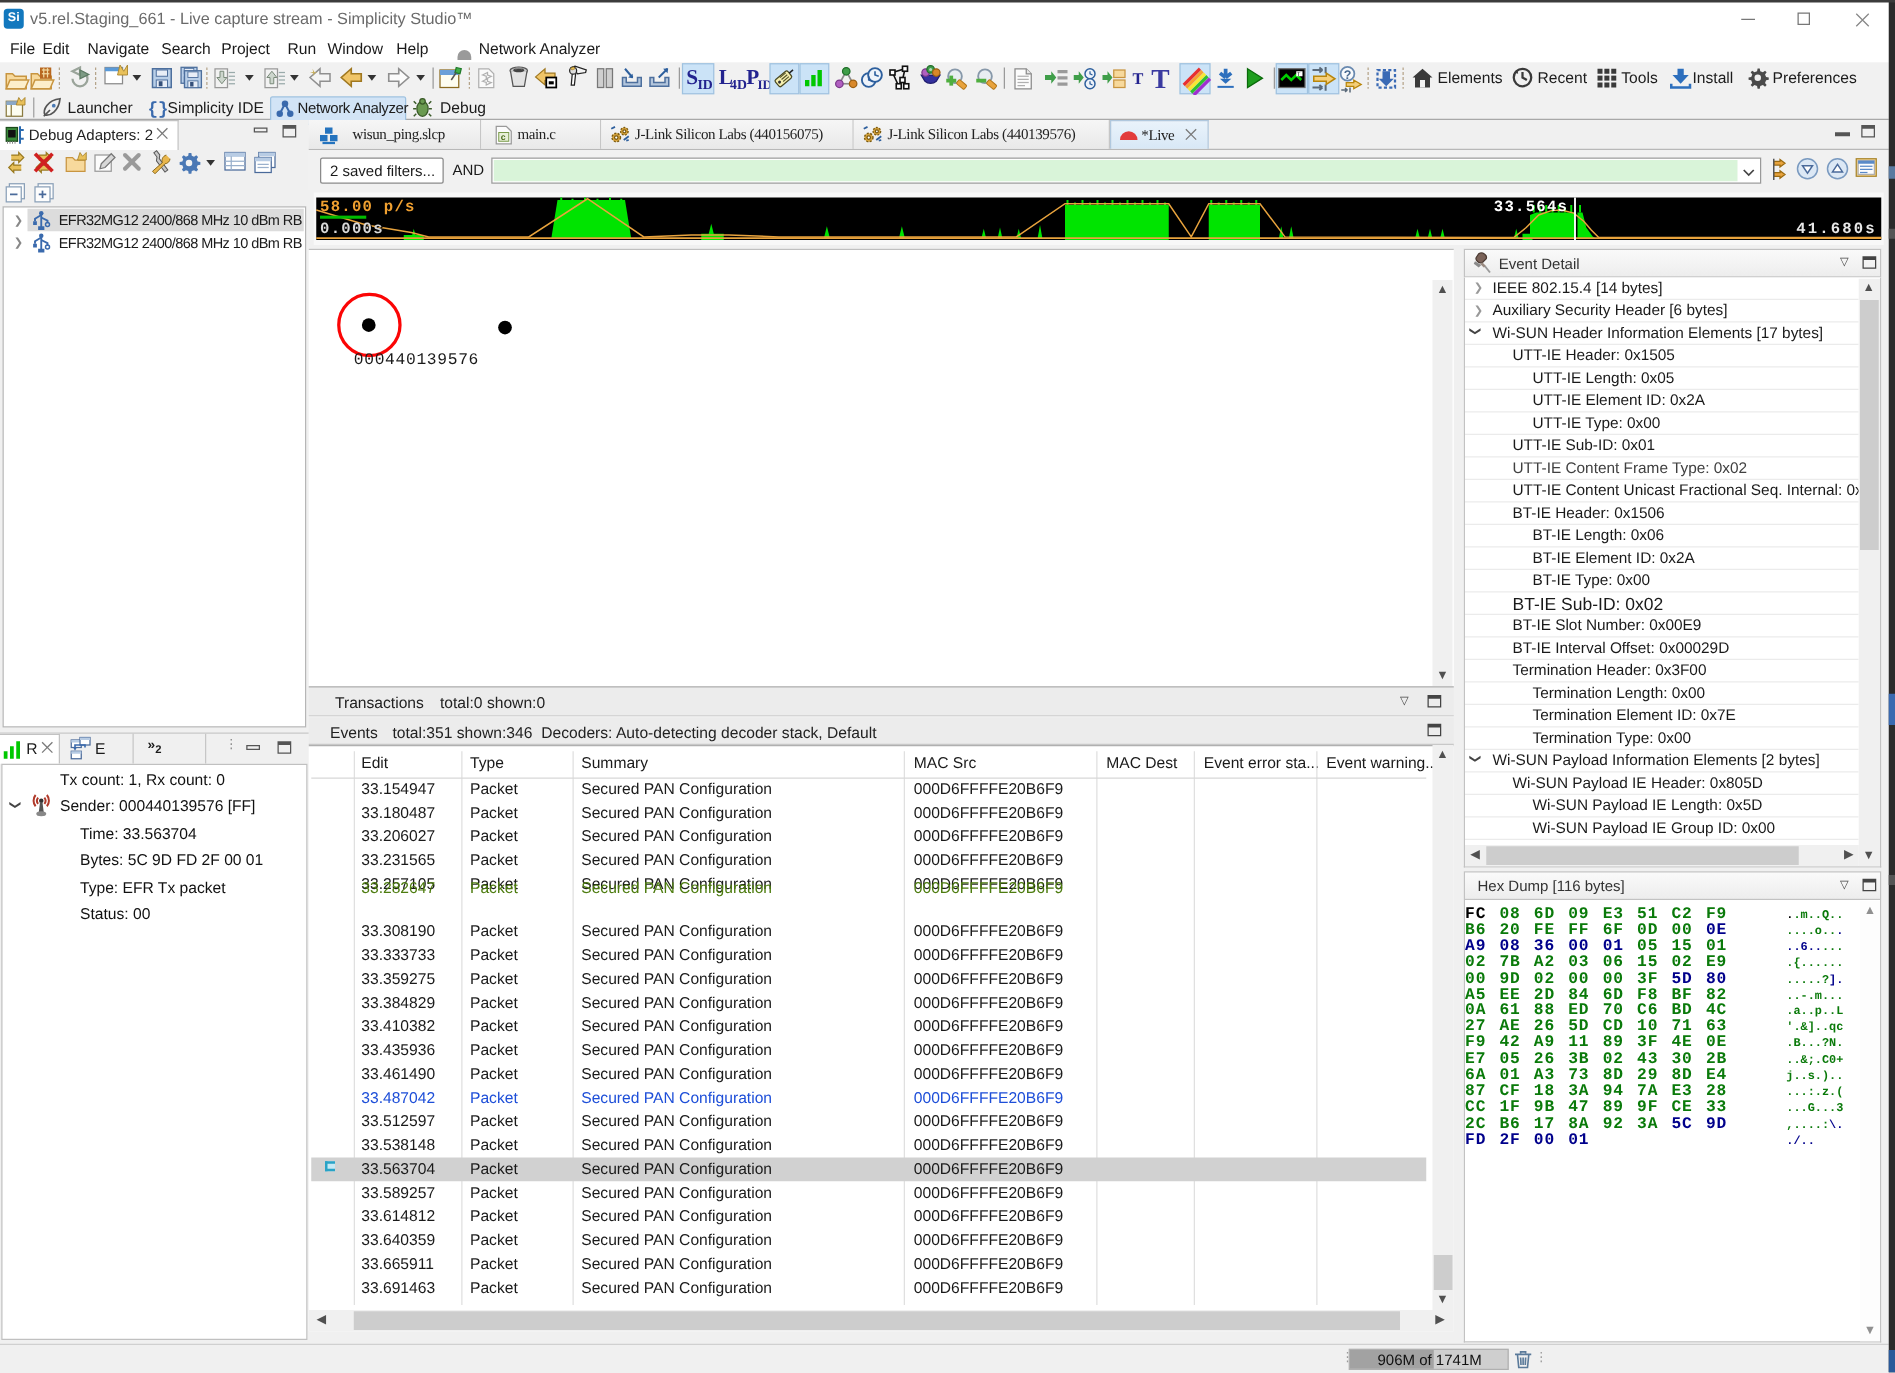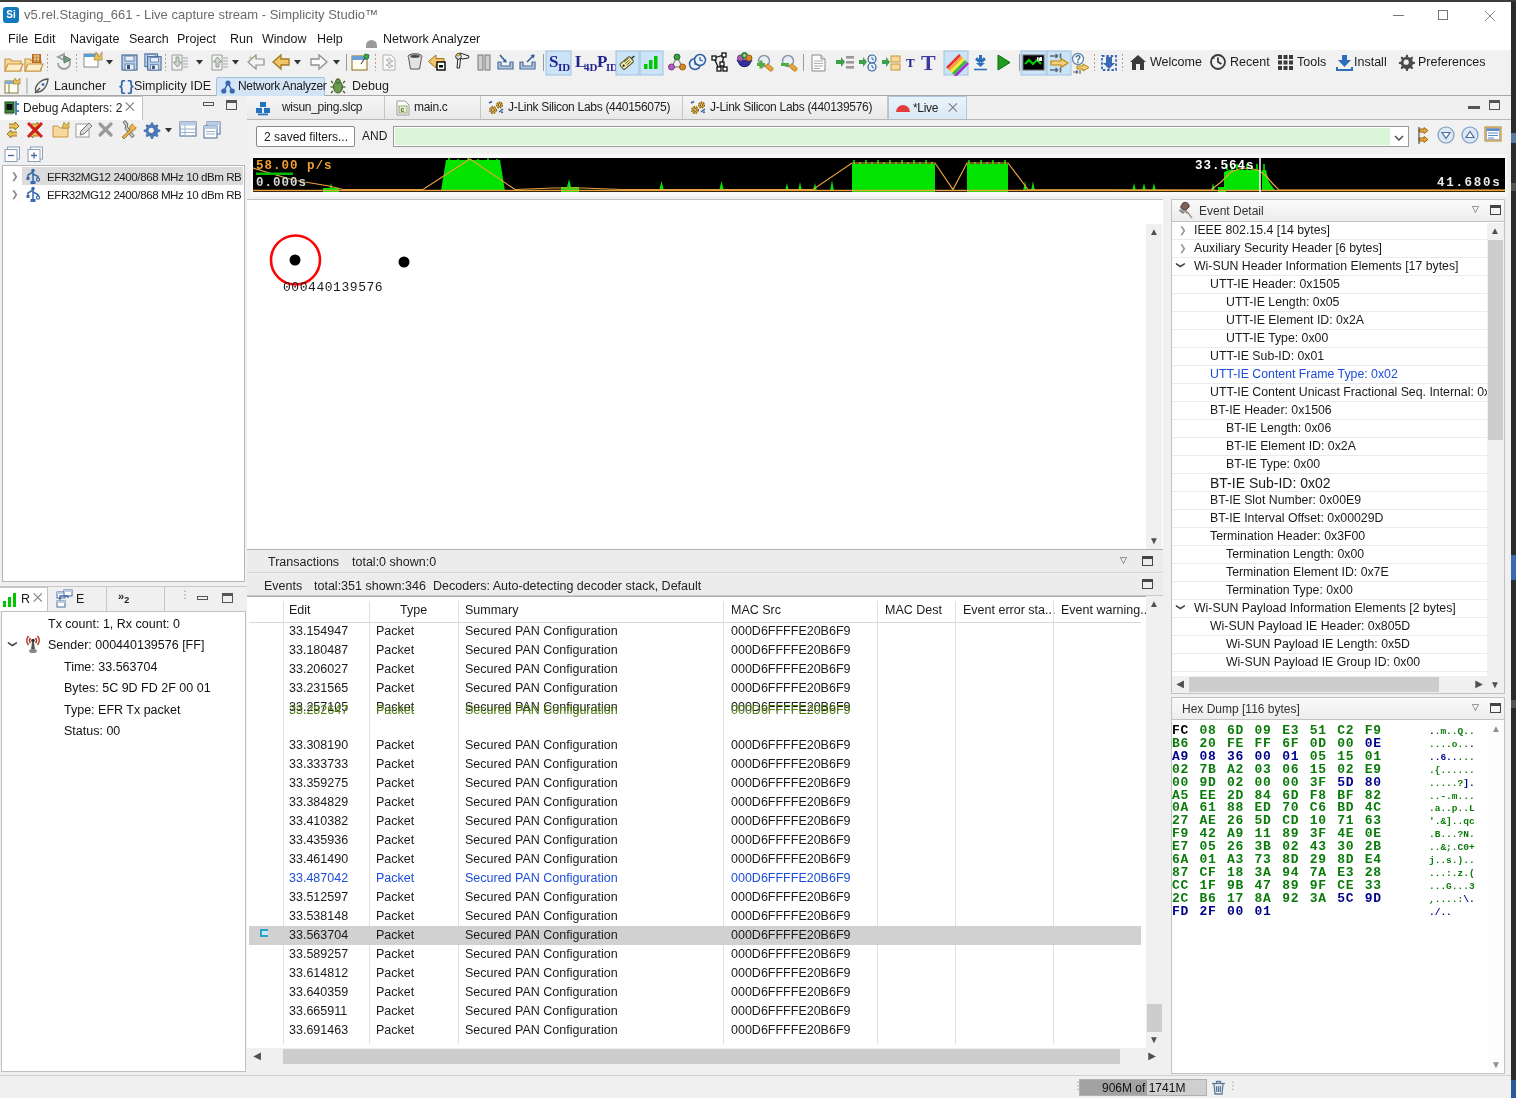--- a/index.html
+++ b/index.html
@@ -27,21 +27,21 @@
 #ldbg .tab { position:absolute; left:0; top:0; width:143px; height:24px; background:#ffffff; border:1px solid #c2c2c2; border-bottom:none; border-left:none; }
 #ltree { position:absolute; left:2px; top:69px; width:243px; height:417px; background:#fff; border:1px solid #b6b6b6; }
 .ltrow { position:absolute; left:1px; width:239px; height:18px; }
 
 #lbot { position:absolute; left:0; top:586px; width:247px; height:487px; background:#f0f0f0; border-top:1px solid #c8c8c8; }
 #lbot .body { position:absolute; left:1px; top:24px; width:245px; height:461px; background:#fff; border:1px solid #c0c0c0; }
 .lbt { position:absolute; font-size:12.5px; color:#111; white-space:nowrap; }
 
 #ctabs { position:absolute; left:247px; top:96px; width:1264px; height:24px; background:#f0f0f0; border-bottom:1px solid #b8b8b8; }
 .ctab { position:absolute; top:0; height:23px; border-right:1px solid #c6c6c6; background:linear-gradient(#f6f6f6,#e9e9e9); overflow:hidden; }
-.ctab .t { position:absolute; top:4px; font-size:12px; letter-spacing:-0.3px; color:#222; white-space:nowrap; }
+.ctab .t { position:absolute; top:4px; font-size:12px; letter-spacing:-0.3px; color:#222; white-space:nowrap;font-family:Liberation Serif, serif; }
 #filterrow { position:absolute; left:247px; top:120px; width:1264px; height:32px; background:#f1f1f1; }
 #timeline { position:absolute; left:251px; top:154px; width:1256px; height:42px; background:#f8f8f8; }
 #tlblack { position:absolute; left:2px; top:4px; width:1252px; height:34px; background:#000; }
 .tltxt { position:absolute; font-family:"Liberation Mono",monospace; font-weight:bold; font-size:12.5px; letter-spacing:1px; }
 
 #map { position:absolute; left:247px; top:199px; width:916px; height:350px; background:#fff; border-top:1px solid #c0c0c0; }
 #maphead { position:absolute; left:0; top:0; width:916px; height:23px; background:#fff; border-bottom:1px solid #d0d0d0; }
 .mht { position:absolute; top:5px; font-size:12px; color:#111; letter-spacing:-0.2px; }
 
 #transbar { position:absolute; left:247px; top:549px; width:916px; height:24px; background:#ececec; border-top:1px solid #b0b0b0; border-bottom:1px solid #d5d5d5; }
@@ -417,21 +417,21 @@
 <div class="sepd" style="left:47px;"></div>
 <div class="sepd" style="left:76px;"></div>
 <div class="sepd" style="left:165px;"></div>
 <div class="seps" style="left:346px;"></div>
 <div class="sepd" style="left:375px;"></div>
 <div class="seps" style="left:543px;"></div>
 <div class="seps" style="left:803px;"></div>
 <div class="seps" style="left:1019px;"></div>
 <div class="sepd" style="left:1094px;"></div>
 <div class="sepd" style="left:1122px;"></div>
-<span class="tbtxt" style="left:1150px;">Welcome</span>
+<span class="tbtxt" style="left:1150px;">Elements</span>
 <span class="tbtxt" style="left:1230px;">Recent</span>
 <span class="tbtxt" style="left:1297px;">Tools</span>
 <span class="tbtxt" style="left:1354px;">Install</span>
 <span class="tbtxt" style="left:1418px;">Preferences</span>
 </div>
 
 <div id="persp">
   <svg width="1511" height="20" viewBox="0 0 1511 20">
     <g transform="translate(5,2)">
         <rect x="0" y="3" width="13" height="12" fill="#fdfdf0" stroke="#8a7a40"></rect>
@@ -813,21 +813,21 @@
 </div>
 <div id="eventsbar">
   <span class="bart" style="left:17px;">Events</span>
   <span class="bart" style="left:67px;">total:351 shown:346</span>
   <span class="bart" style="left:186px;">Decoders: Auto-detecting decoder stack, Default</span>
   <div class="abs" style="left:895px;top:5px;width:11px;height:10px;border:1px solid #444;border-top:3px solid #444;"></div>
 </div>
 
 <div id="etable">
   <span class="ehead" style="left:42px;">Edit</span>
-  <span class="ehead" style="left:129px;margin-left:24px;">Type</span>
+  <span class="ehead" style="left:129px;">Type</span>
   <span class="ehead" style="left:218px;">Summary</span>
   <span class="ehead" style="left:484px;">MAC Src</span>
   <span class="ehead" style="left:638px;">MAC Dest</span>
   <span class="ehead" style="left:716px;">Event error sta...</span>
   <span class="ehead" style="left:814px;">Event warning..</span>
   <div class="ecol" style="left:36px;"></div>
   <div class="ecol" style="left:122px;"></div>
   <div class="ecol" style="left:211px;"></div>
   <div class="ecol" style="left:476px;"></div>
   <div class="ecol" style="left:630px;"></div>
@@ -1018,21 +1018,21 @@
     </div>
 <div style="position:absolute;left:0;top:90px;width:315px;height:18px;border-bottom:1px solid #ebebeb;font-size:12.3px;color:#1a1a1a;">
       <span style="position:absolute;left:54px;top:1px;white-space:nowrap;">UTT-IE Element ID: 0x2A</span>
     </div>
 <div style="position:absolute;left:0;top:108px;width:315px;height:18px;border-bottom:1px solid #ebebeb;font-size:12.3px;color:#1a1a1a;">
       <span style="position:absolute;left:54px;top:1px;white-space:nowrap;">UTT-IE Type: 0x00</span>
     </div>
 <div style="position:absolute;left:0;top:126px;width:315px;height:18px;border-bottom:1px solid #ebebeb;font-size:12.3px;color:#1a1a1a;">
       <span style="position:absolute;left:38px;top:1px;white-space:nowrap;">UTT-IE Sub-ID: 0x01</span>
     </div>
-<div style="position:absolute;left:0;top:144px;width:315px;height:18px;border-bottom:1px solid #ebebeb;font-size:12.3px;color:#1d4ed8;text-decoration:underline;">
+<div style="position:absolute;left:0;top:144px;width:315px;height:18px;border-bottom:1px solid #ebebeb;font-size:12.3px;color:#404040;text-decoration:underline;">
       <span style="position:absolute;left:38px;top:1px;white-space:nowrap;">UTT-IE Content Frame Type: 0x02</span>
     </div>
 <div style="position:absolute;left:0;top:162px;width:315px;height:18px;border-bottom:1px solid #ebebeb;font-size:12.3px;color:#1a1a1a;">
       <span style="position:absolute;left:38px;top:1px;white-space:nowrap;">UTT-IE Content Unicast Fractional Seq. Internal: 0x03A</span>
     </div>
 <div style="position:absolute;left:0;top:180px;width:315px;height:18px;border-bottom:1px solid #ebebeb;font-size:12.3px;color:#1a1a1a;">
       <span style="position:absolute;left:38px;top:1px;white-space:nowrap;">BT-IE Header: 0x1506</span>
     </div>
 <div style="position:absolute;left:0;top:198px;width:315px;height:18px;border-bottom:1px solid #ebebeb;font-size:12.3px;color:#1a1a1a;">
       <span style="position:absolute;left:54px;top:1px;white-space:nowrap;">BT-IE Length: 0x06</span>

